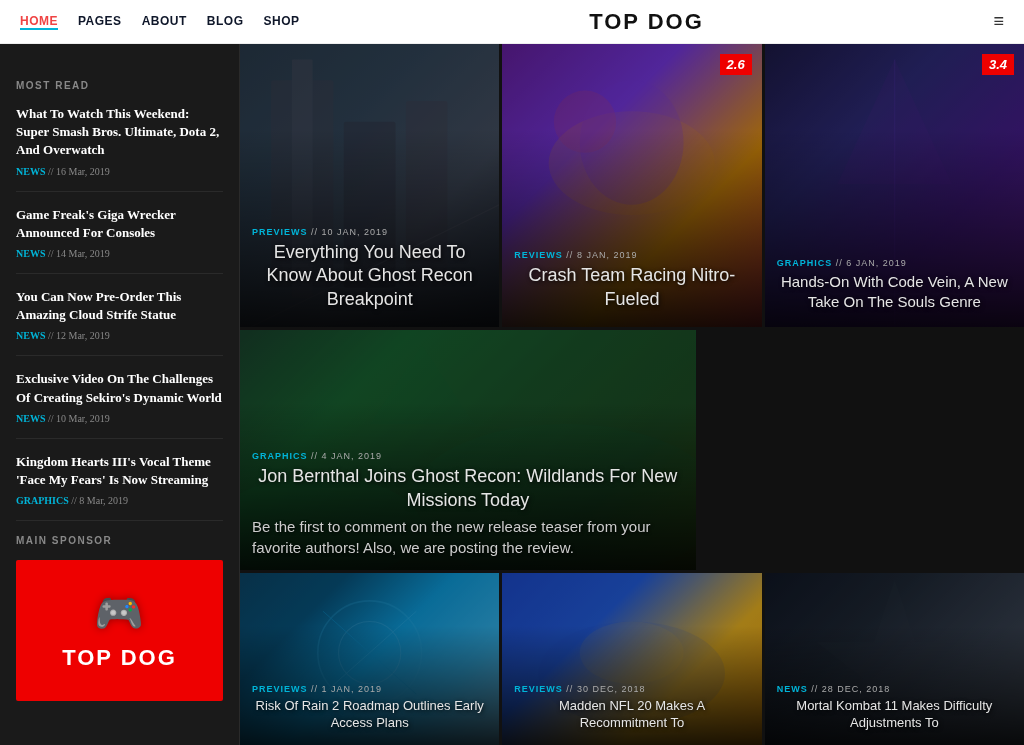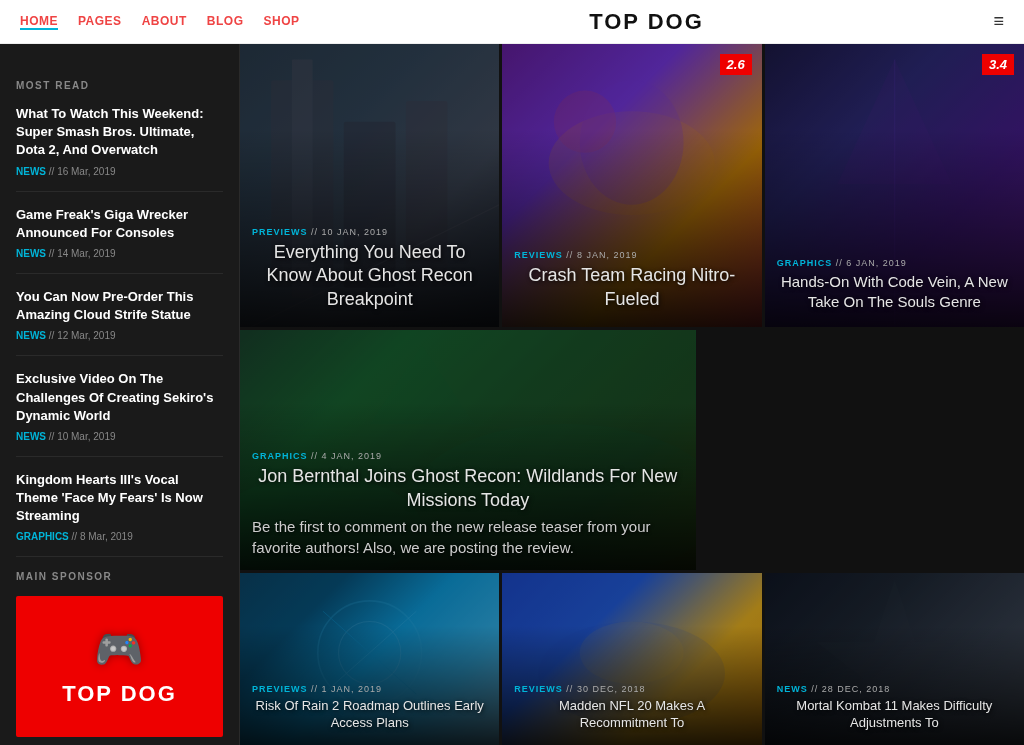--- a/index.html
+++ b/index.html
@@ -16,21 +16,21 @@
       border-bottom: 1px solid #eee;
     }
     #nav {
       display: flex;
       gap: 20px;
     }
     .nav-item {
       font-size: 12px;
       font-weight: 700;
       text-transform: uppercase;
-      color: #ef4444;
+      color: #0f172a;
       cursor: pointer;
       letter-spacing: 0.5px;
     }
     .nav-item.active { color: #ef4444; border-bottom: 2px solid #00b4d8; padding-bottom: 0; }
     #site-title {
       font-size: 22px;
       font-weight: 900;
       color: #111;
       letter-spacing: 2px;
       text-transform: uppercase;
@@ -63,20 +63,21 @@
       text-transform: uppercase;
       letter-spacing: 1.5px;
       color: #888;
       margin-bottom: 14px;
     }
     .sidebar-article {
       border-bottom: 1px solid #2a2a2a;
       padding-bottom: 14px;
       margin-bottom: 14px;
       cursor: pointer;
+      font-family: Liberation Serif, serif;
     }
     .sidebar-article:last-of-type { border-bottom: none; }
     .sidebar-article-title {
       font-size: 13px;
       font-weight: 700;
       color: #fff;
       line-height: 1.4;
       margin-bottom: 6px;
     }
     .sidebar-article-meta {

